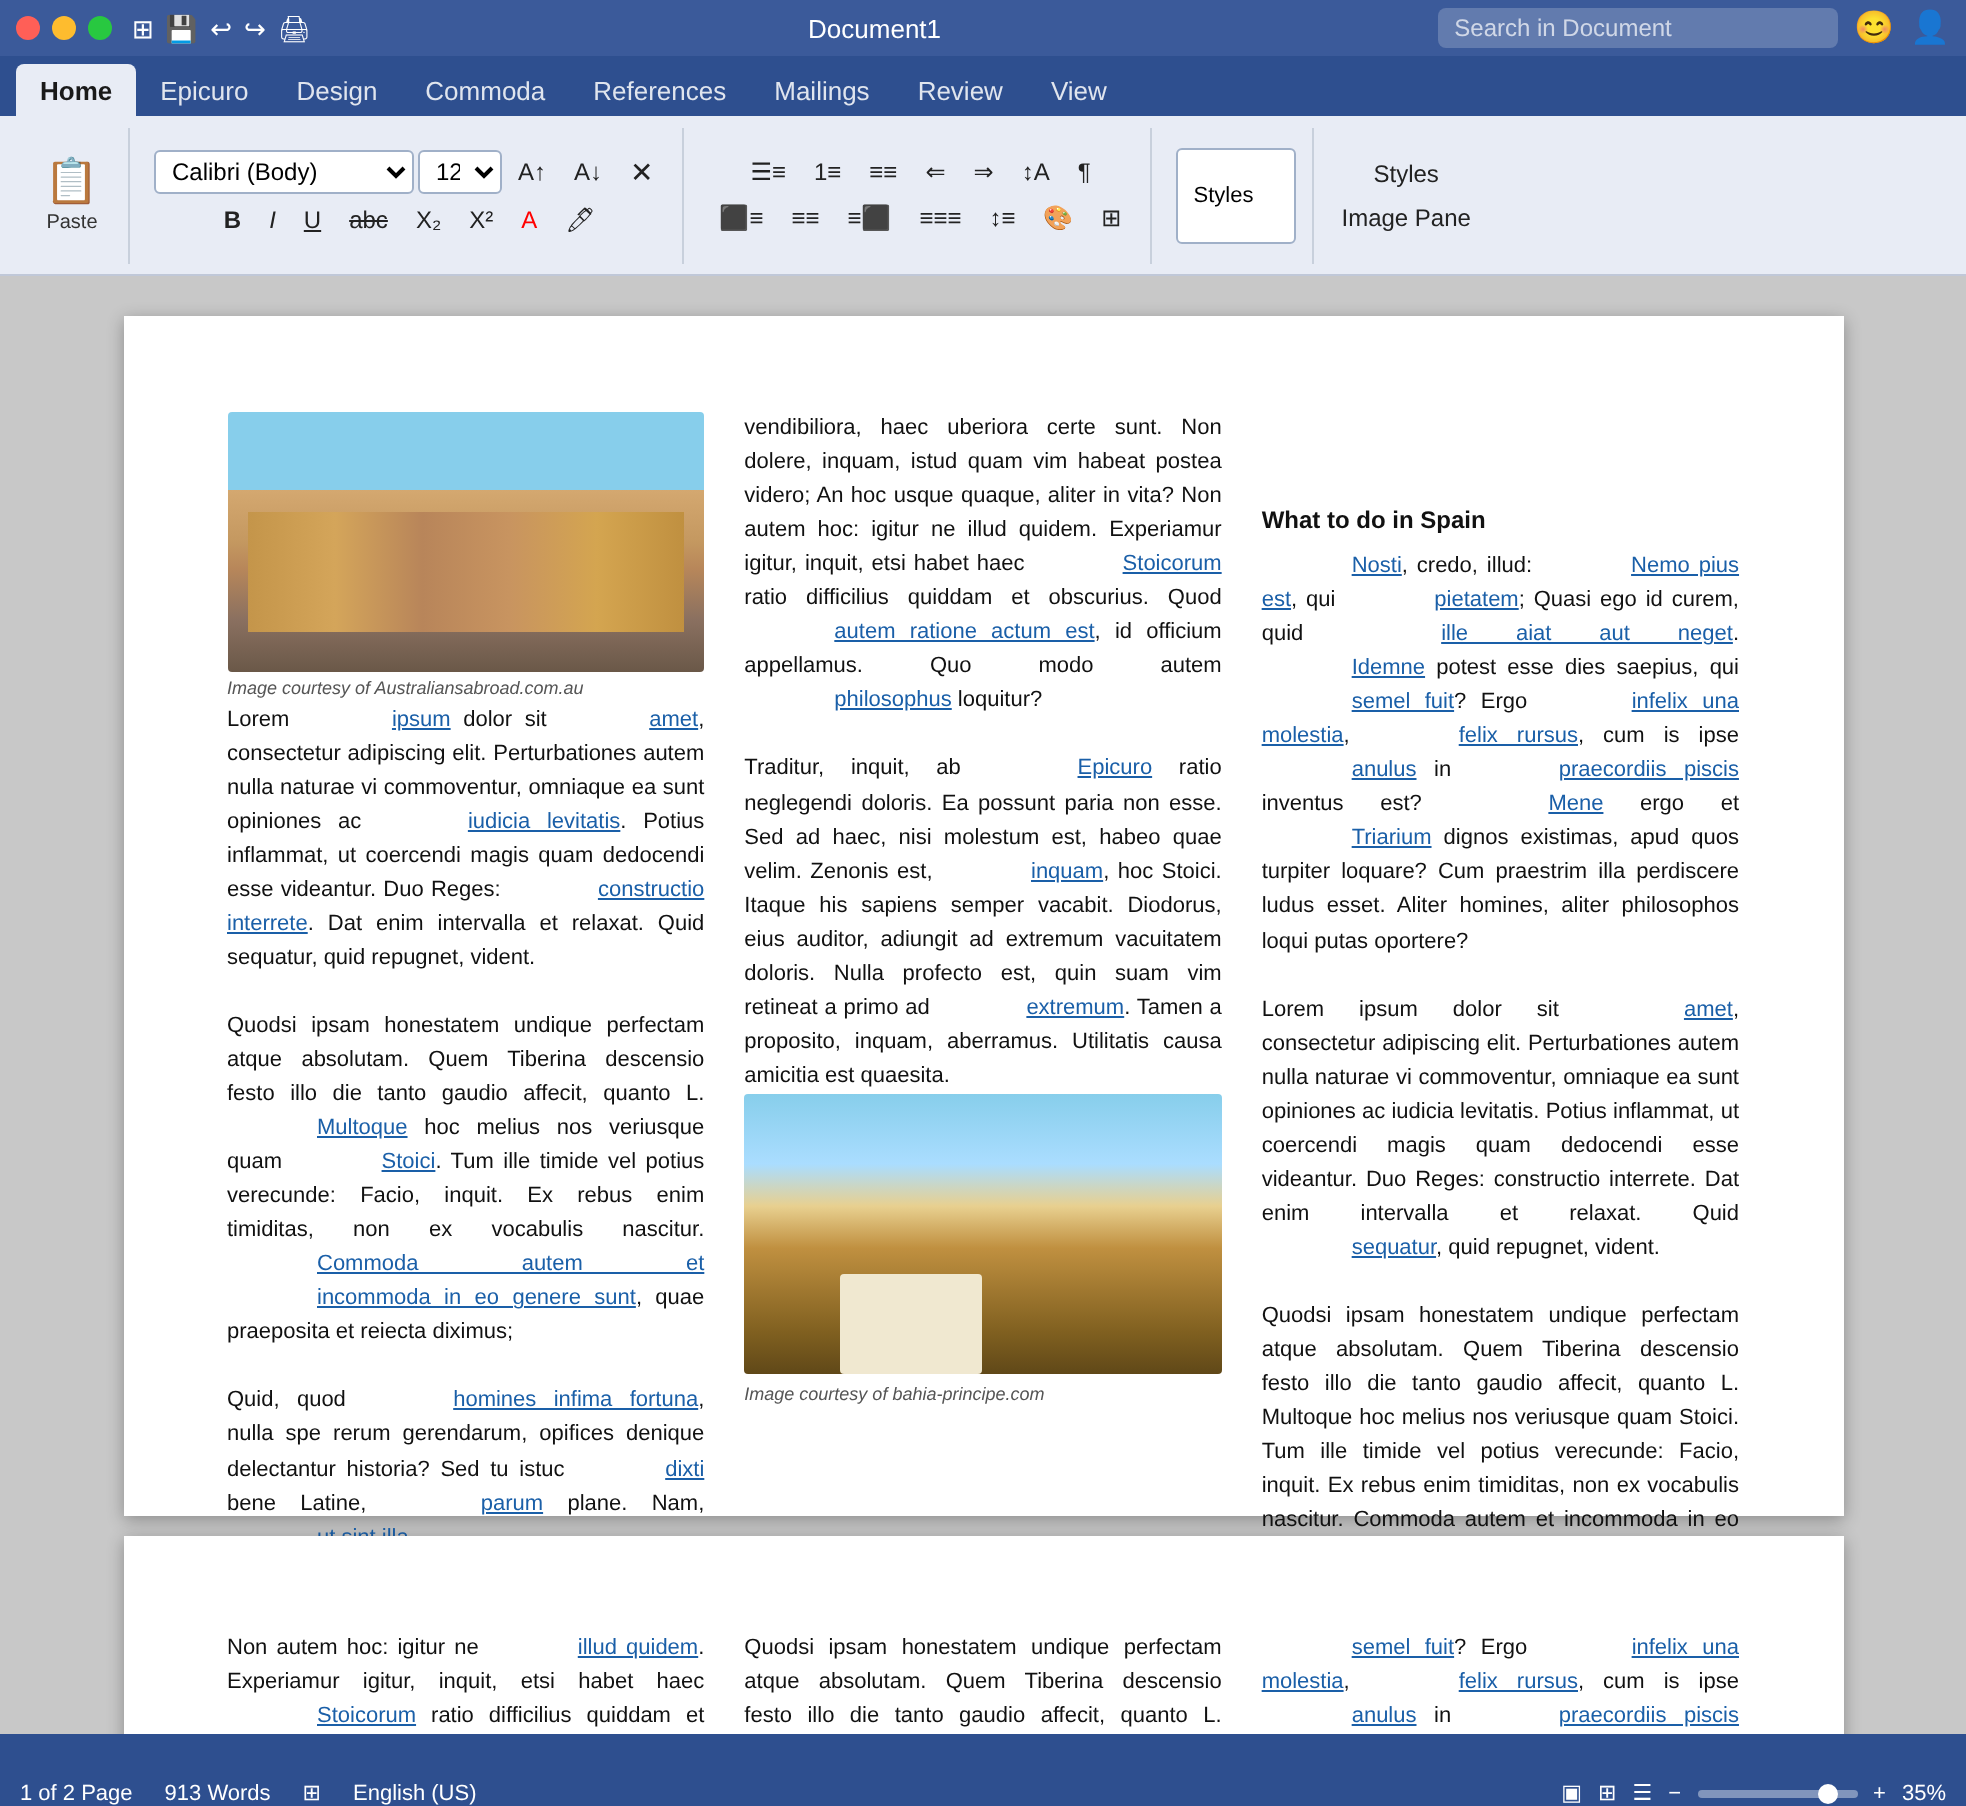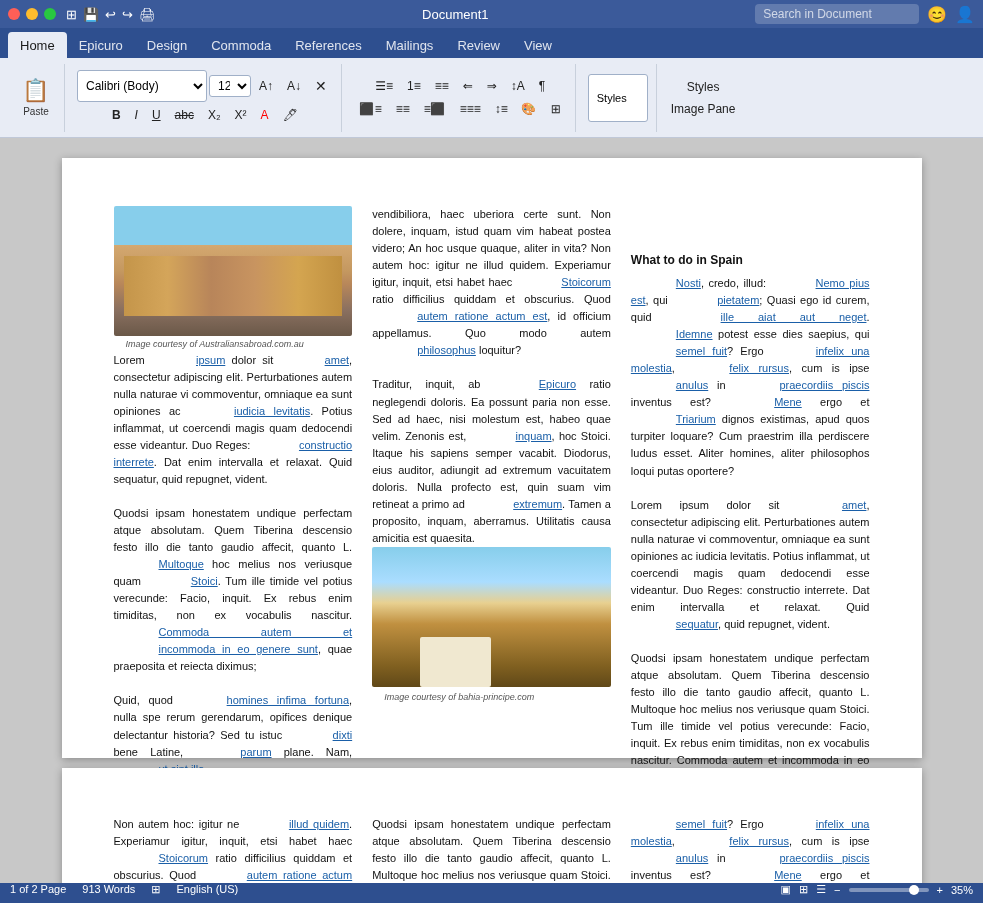--- a/index.html
+++ b/index.html
@@ -21,21 +21,21 @@
     .tl-green { background: #28c840; }
     .title-bar-title { flex: 1; text-align: center; color: white; font-size: 13px; font-weight: 400; }
     .title-bar-right { display: flex; align-items: center; gap: 8px; }
     .search-bar {
       background: rgba(255,255,255,0.2);
       border: none;
       border-radius: 4px;
       color: white;
       font-size: 12px;
       padding: 2px 8px;
-      width: 164px;
+      width: 200px;
       height: 20px;
     }
     .search-bar::placeholder { color: rgba(255,255,255,0.7); }
 
     
     .ribbon-tabs {
       background: #2e4f8f;
       height: 30px;
       display: flex;
       align-items: flex-end;
@@ -48,21 +48,21 @@
       color: rgba(255,255,255,0.85);
       cursor: pointer;
       border-radius: 4px 4px 0 0;
       height: 26px;
       display: flex;
       align-items: center;
     }
     .tab.active {
       background: #e8ecf5;
       color: #1a1a1a;
-      font-weight: 400;
+      font-weight: 700;
     }
 
     
     .ribbon {
       background: #e8ecf5;
       border-bottom: 1px solid #c0c8d8;
       padding: 4px 8px;
       display: flex;
       align-items: center;
       gap: 4px;
@@ -105,21 +105,21 @@
     .ribbon-bold { font-weight: bold; }
     .ribbon-italic { font-style: italic; }
     .ribbon-underline { text-decoration: underline; }
 
     .font-selector {
       background: white;
       border: 1px solid #a0b0c8;
       border-radius: 3px;
       font-size: 12px;
       padding: 1px 4px;
-      height: 32px;
+      height: 22px;
       width: 130px;
     }
     .font-size-selector {
       background: white;
       border: 1px solid #a0b0c8;
       border-radius: 3px;
       font-size: 12px;
       padding: 1px 4px;
       height: 22px;
       width: 42px;
@@ -174,21 +174,20 @@
       background: #8899aa;
       border-radius: 2px;
       position: relative;
       overflow: hidden;
     }
     .doc-image-caption {
       font-size: 9px;
       color: #555;
       margin-top: 2px;
       font-style: italic;
-      margin-left: 12px;
     }
 
     .doc-title {
       font-size: 14px;
       font-weight: bold;
       text-decoration: underline;
       font-style: italic;
       margin: 6px 0 8px 0;
     }
 
@@ -212,23 +211,23 @@
       background: linear-gradient(135deg, #c4a882 0%, #d4b892 30%, #a08860 60%, #e8d0b0 100%);
       border-radius: 2px;
       margin-bottom: 4px;
       position: relative;
       overflow: hidden;
     }
 
     
     .status-bar {
       background: #2e4f8f;
-      height: 20px;
-      display: flex;
-      align-items: flex-start;
+      height: 36px;
+      display: flex;
+      align-items: flex-end;
       padding: 0 10px;
       color: white;
       font-size: 11px;
       flex-shrink: 0;
       gap: 16px;
     }
     .status-bar-right {
       margin-left: auto;
       display: flex;
       align-items: center;

